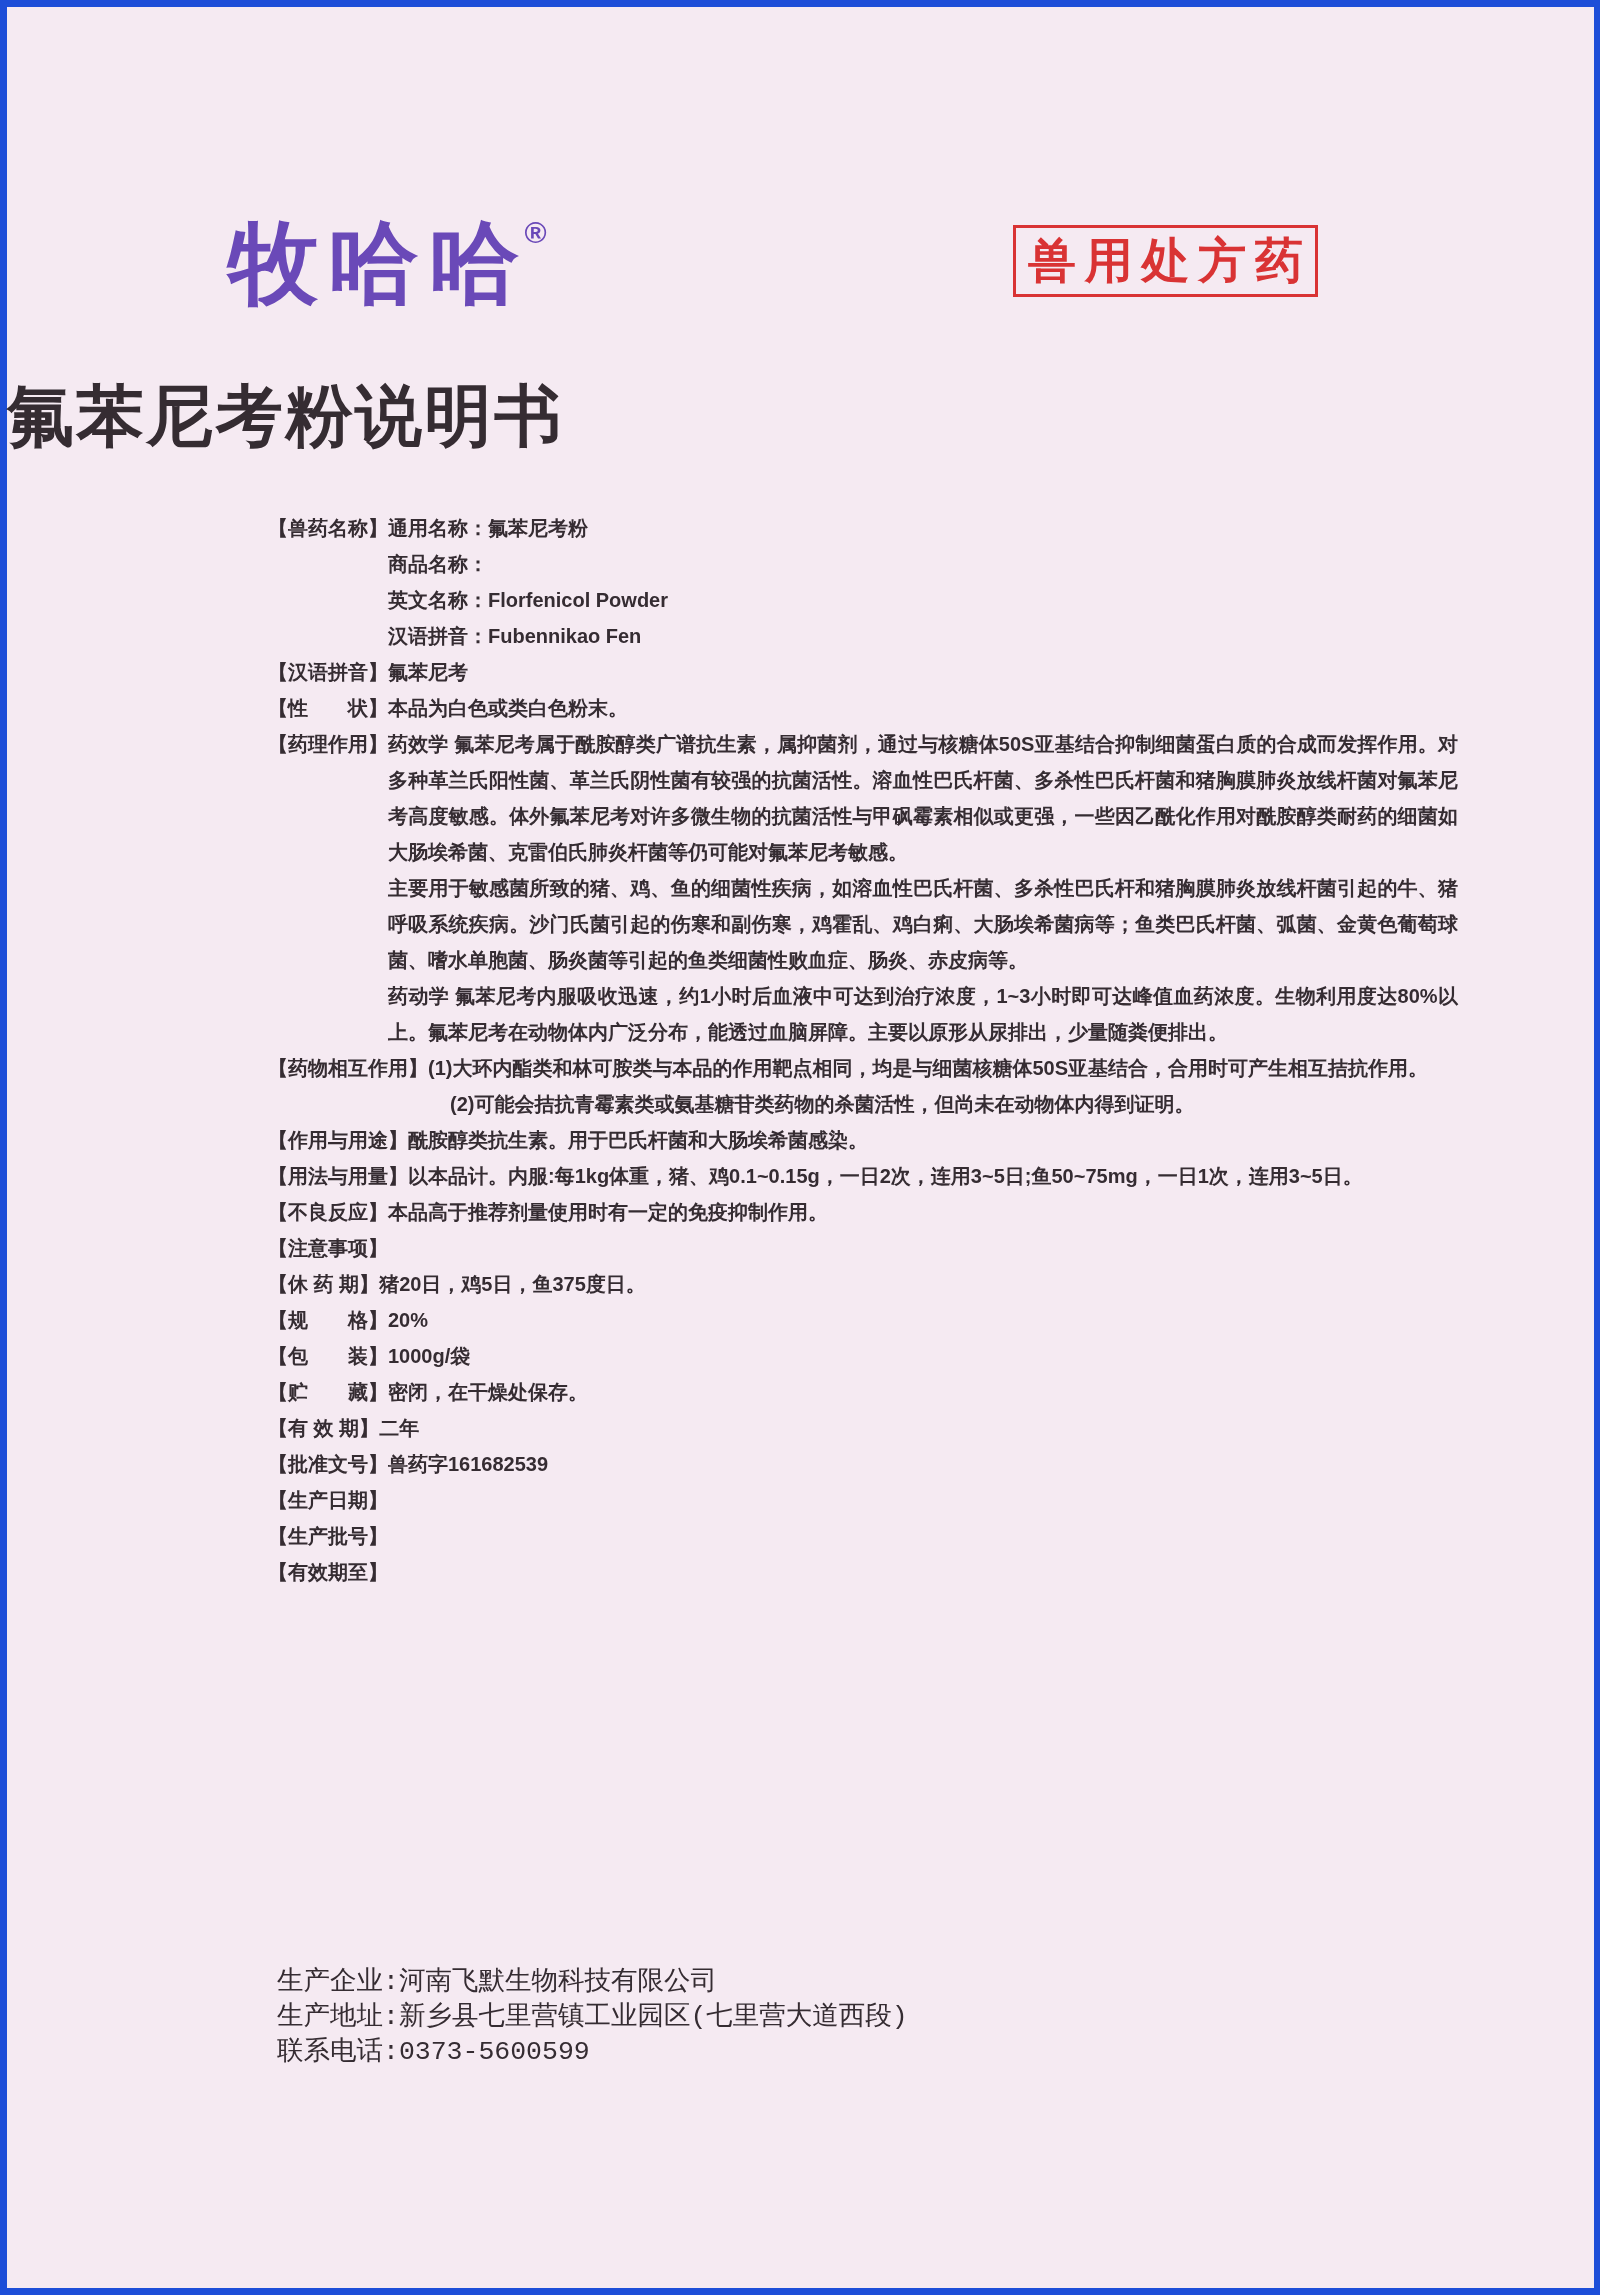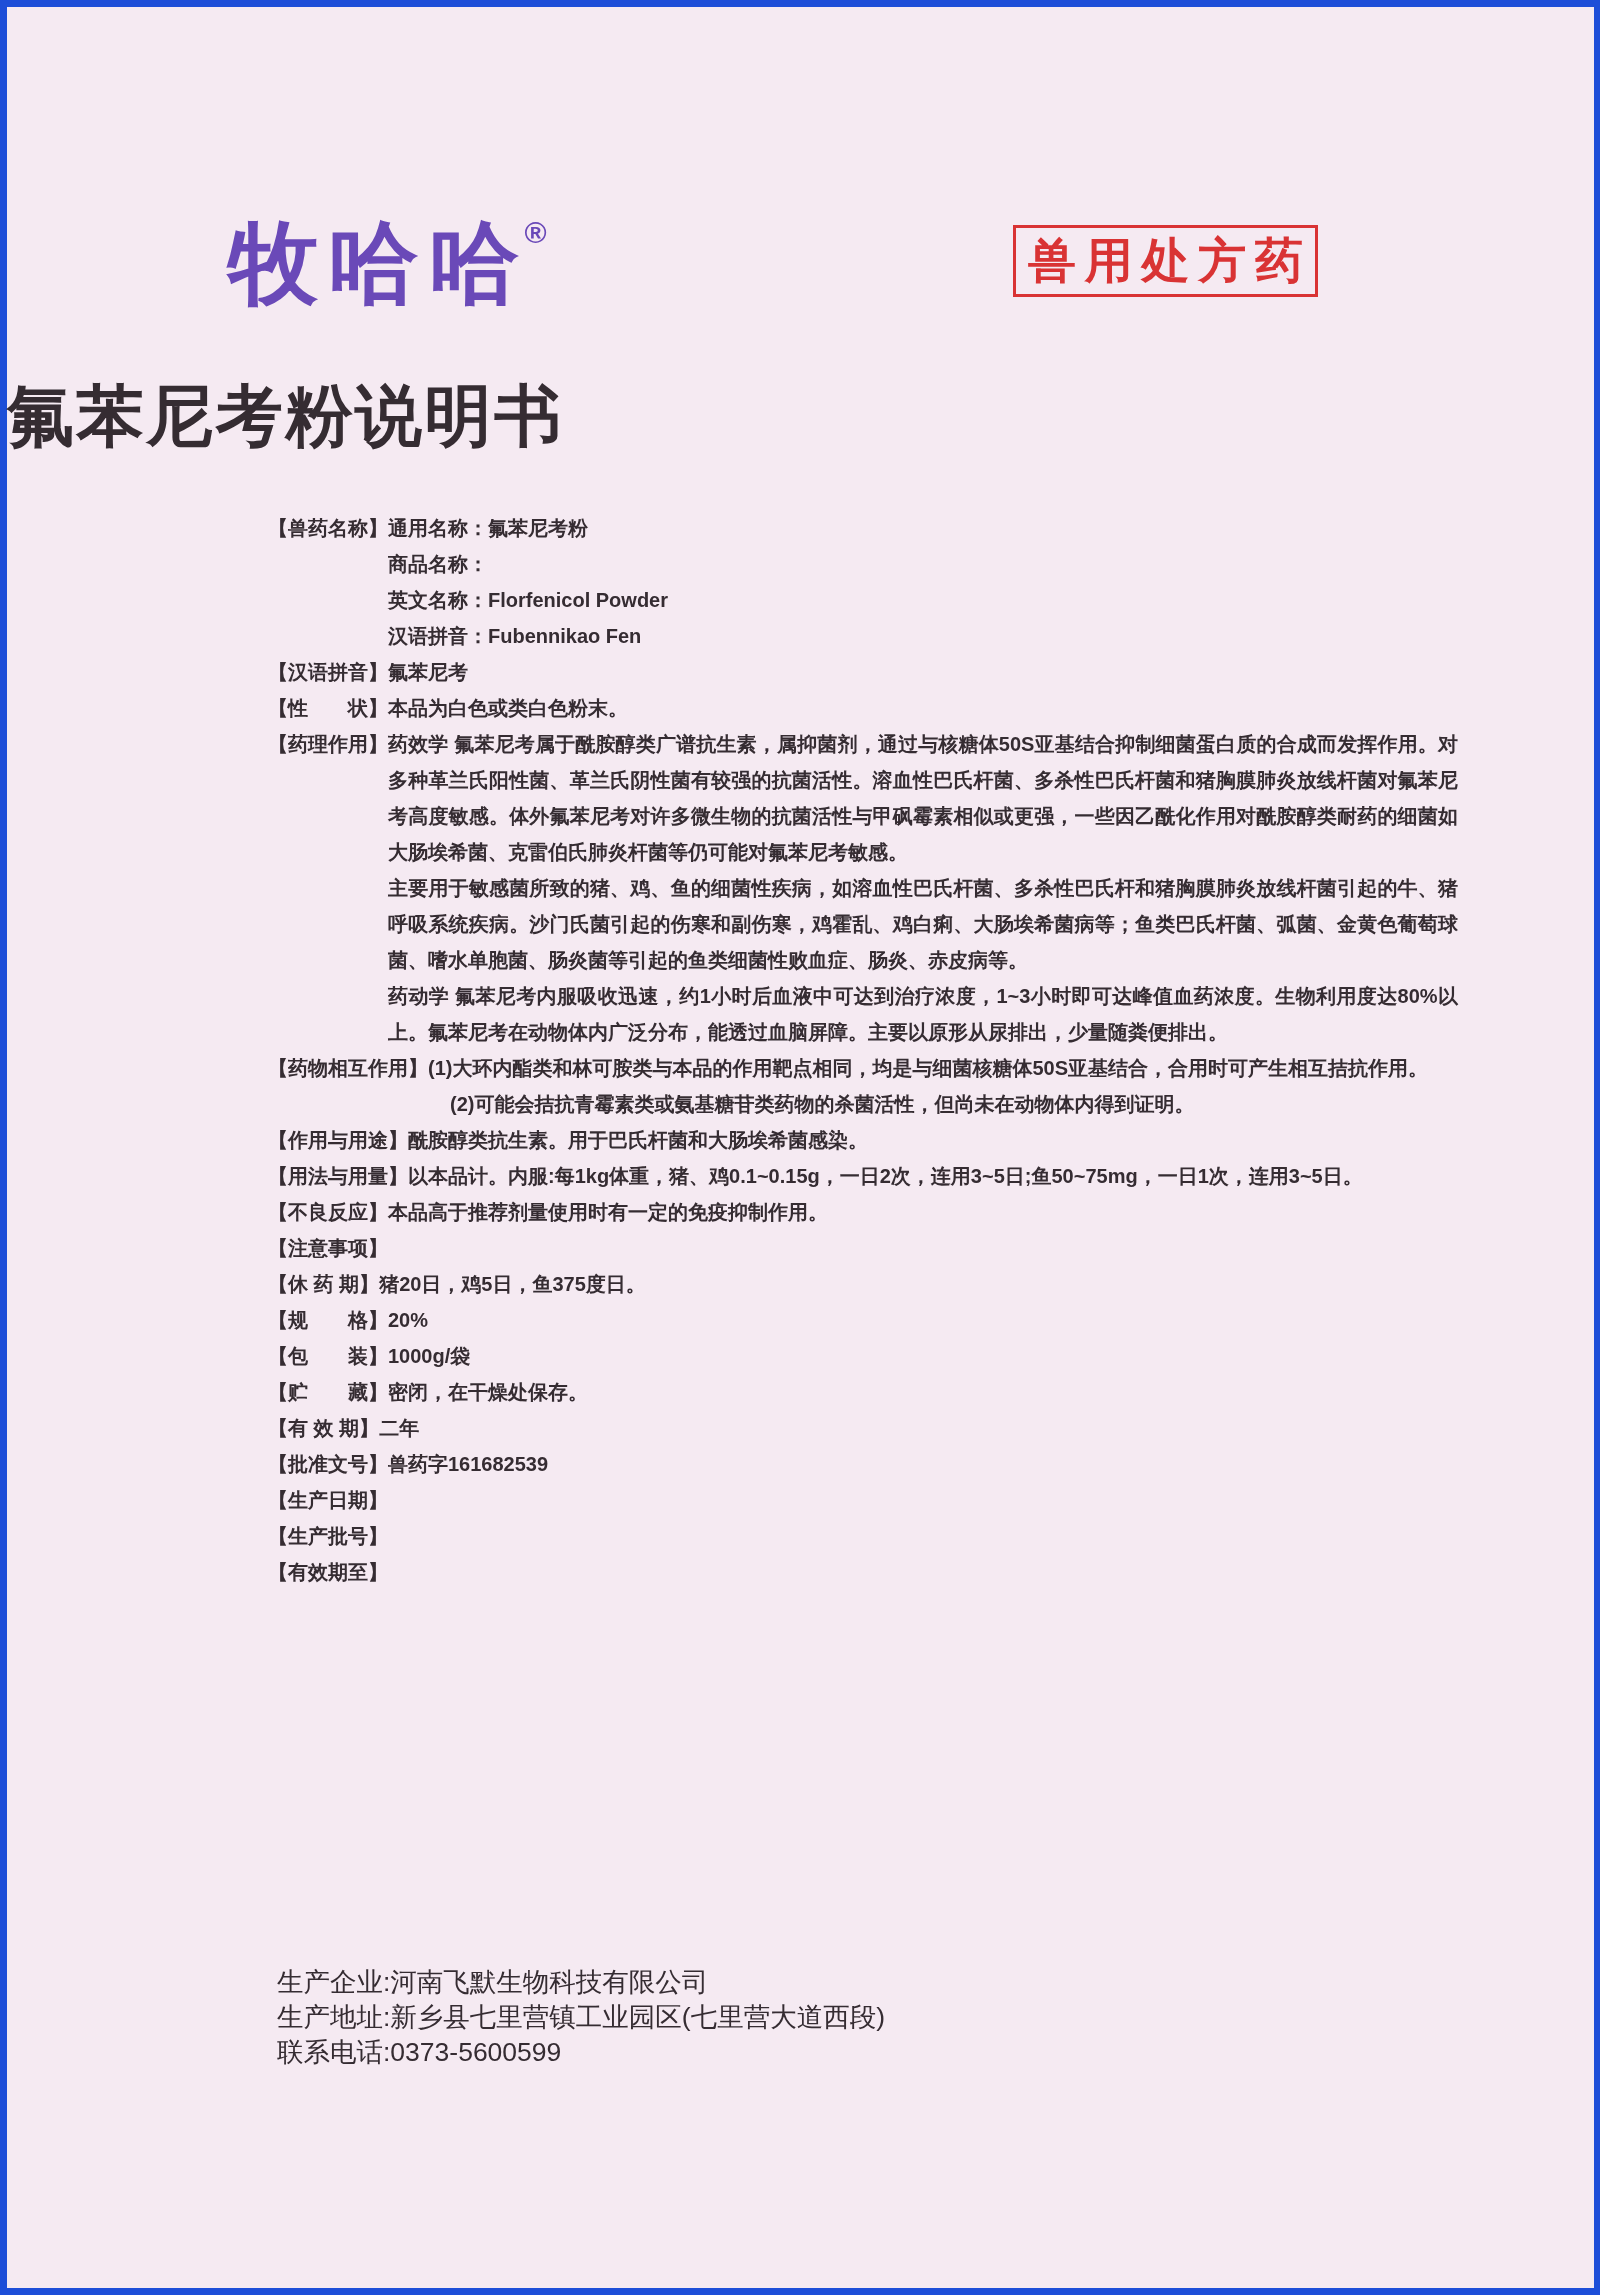--- a/index.html
+++ b/index.html
@@ -50,20 +50,21 @@
   .row { display:flex; align-items:flex-start; }
   .label { white-space:pre; flex:none; }
   .content { flex:1; text-align:justify; min-height:36px; }
   .hang-block { padding-left:22px; }
   .hang-first { text-indent:-22px; }
   
   .company {
     position:absolute; left:270px; top:1958px;
     font-size:26.5px; line-height:35px; font-weight:500;
     white-space:nowrap;
+    font-family:Liberation Mono, monospace;
   }
 </style>
 </head>
 <body>
 
 <div class="sheet">
 
   <div class="logo">
     <span>牧哈哈</span><span class="rmark">®</span>
   </div>

